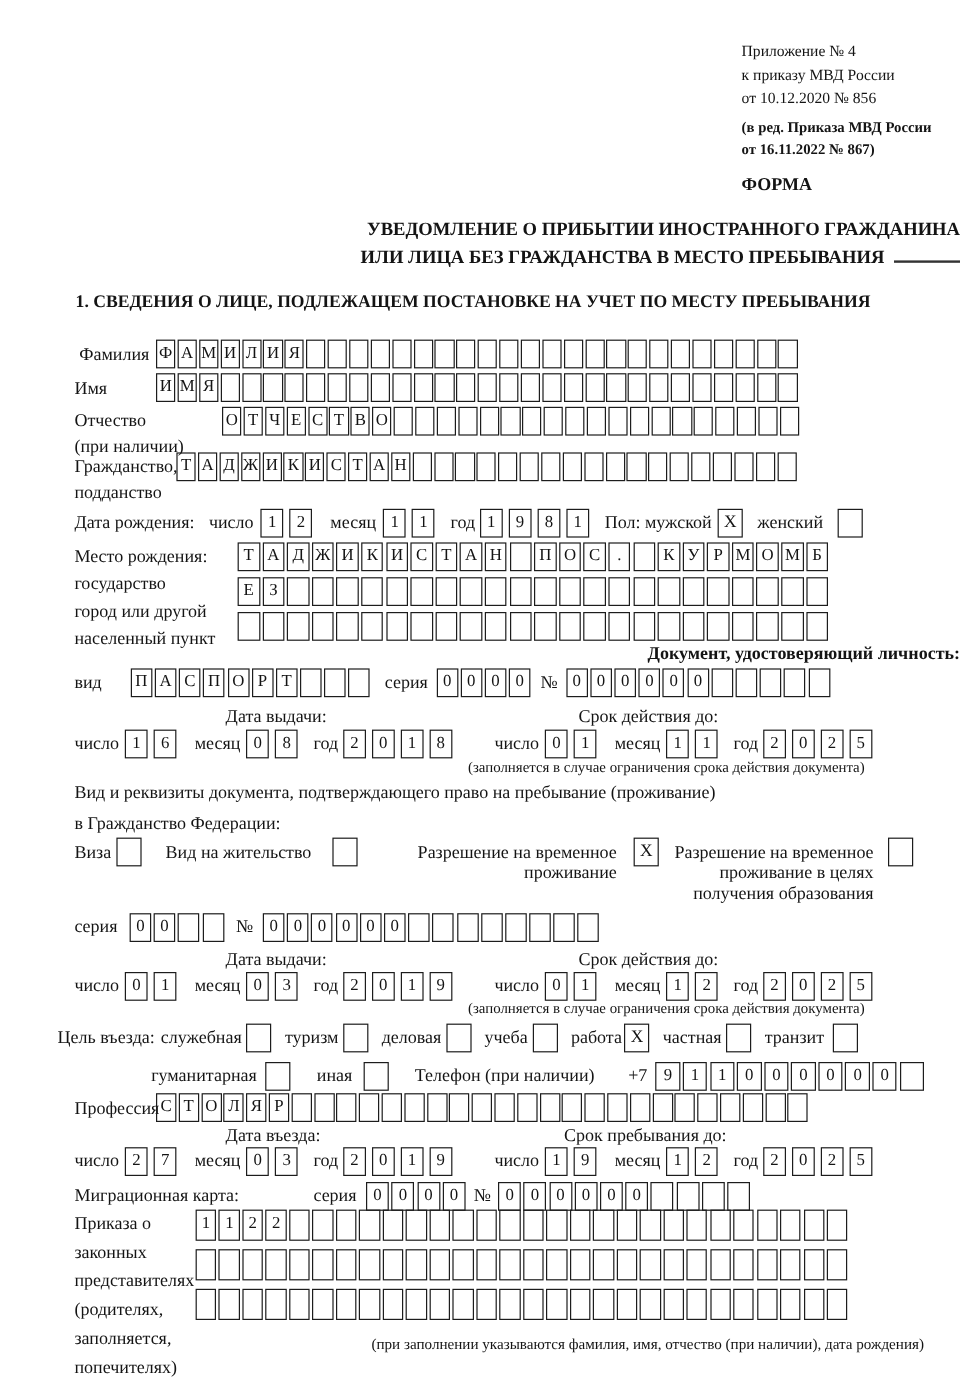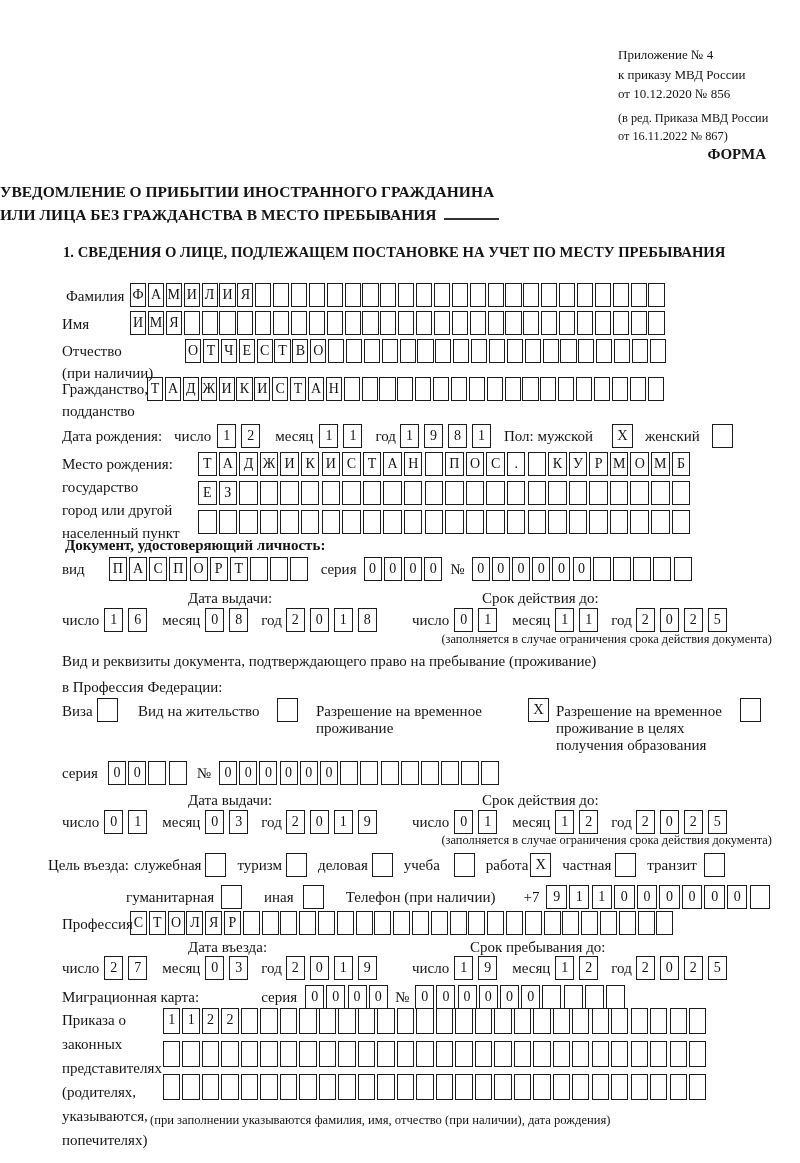--- a/index.html
+++ b/index.html
@@ -8,44 +8,44 @@
     position:relative; width:800px; height:1163px; margin:0 auto;
     background:#ffffff; color:#141414;
     font-family:"Liberation Serif","DejaVu Serif",serif;
     overflow:hidden;
   }
   .abs { position:absolute; }
   .row { display:flex; align-items:center; white-space:nowrap; }
   .lbl { font-size:15px; white-space:nowrap; }
   .sm  { font-size:12.4px; }
   .b   { font-weight:bold; }
-  .ctr { text-align:left; }
-  .rgt { text-align:right; }
+  .ctr { text-align:right; }
+  .rgt { text-align:left; }
   
   .cells { display:flex; --w:16.2px; --g:1.7px; --h:24px; }
   .cell {
     flex:none; width:var(--w); height:var(--h);
     border:1.6px solid #1c1c1c; margin-right:var(--g);
     text-align:center; font-size:14px; line-height:21px;
   }
   .p238 { --w:18.5px; --g:2.1px; }   
   .p233 { --w:18px;   --g:2.2px; }   
   .p24  { --w:19px;   --g:2.2px; }   
   .p258 { --w:20.4px; --g:2.2px; }   
   .p22  { --w:17px;   --g:1.8px; }   
   .p225 { --w:17.3px; --g:2.2px; --h:26px; } 
   .dc   { --w:19px;   --g:5px; }     
   .chk {
     display:inline-block; flex:none; width:21px; height:24px;
     border:1.6px solid #1c1c1c; text-align:center;
     font-size:14.5px; line-height:21px;
   }
   .blank { display:inline-block; width:55px; border-bottom:2px solid #333; height:14px; margin-left:8px; }
-  .hdr13 { font-size:13px; line-height:19.5px;margin-top:12px; }
-  .hdr12 { font-size:12.3px; line-height:18.5px; }
+  .hdr13 { font-size:13px; line-height:19.5px; }
+  .hdr12 { font-size:12.3px; line-height:18.5px;font-weight:bold; }
   .title { font-size:15.5px; font-weight:bold; line-height:22.5px; }
   .sec   { font-size:14.7px; font-weight:bold; }
 </style>
 </head>
 <body>
 
 <div class="page">
 
   <div class="abs hdr13" style="top:33px;left:618px;width:180px">
     <div>Приложение № 4</div>
@@ -210,21 +210,21 @@
         <span class="cell">1</span>
         <span class="cell">1</span>
       </span>
     <span class="lbl" style="margin-right:4px">год</span>
     <span class="cells dc" style="margin-right:8px">
         <span class="cell">1</span>
         <span class="cell">9</span>
         <span class="cell">8</span>
         <span class="cell">1</span>
       </span>
-    <span class="lbl" style="margin-right:19px">Пол: мужской</span>
+    <span class="lbl" style="margin-right:5px">Пол: мужской</span>
     <span class="chk" style="margin-right:12px">X</span>
     <span class="lbl" style="margin-right:12px">женский</span>
     <span class="chk"></span>
   </div>
 
   <span class="abs lbl" style="top:456px;left:62px">Место рождения:</span>
   <span class="abs lbl" style="top:479px;left:62px">государство</span>
   <span class="abs lbl" style="top:502px;left:62px">город или другой</span>
   <span class="abs lbl" style="top:525px;left:62px">населенный пункт</span>
   <div class="abs cells p238" style="top:452px;left:198px">
@@ -383,21 +383,21 @@
         <span class="cell">2</span>
         <span class="cell">0</span>
         <span class="cell">2</span>
         <span class="cell">5</span>
       </span>
   </div>
 
   <div class="abs sm rgt" style="top:632px;left:390px;width:382px">(заполняется в случае ограничения срока действия документа)</div>
 
   <div class="abs lbl" style="top:653px;left:62px">Вид и реквизиты документа, подтверждающего право на пребывание (проживание)</div>
-  <div class="abs lbl" style="top:679px;left:62px">в Профессия Федерации:</div>
+  <div class="abs lbl" style="top:679px;left:62px">в Гражданство Федерации:</div>
 
   <span class="abs lbl" style="top:703px;left:62px">Виза</span>
   <span class="abs chk" style="top:698px;left:97px"></span>
 
   <span class="abs lbl" style="top:703px;left:138px">Вид на жительство</span>
   <span class="abs chk" style="top:698px;left:277px"></span>
 
   <div class="abs ctr" style="top:703px;left:316px;width:198px">
     <div class="lbl">Разрешение на временное</div>
     <div class="lbl">проживание</div>
@@ -483,21 +483,21 @@
   <div class="abs sm rgt" style="top:833px;left:390px;width:382px">(заполняется в случае ограничения срока действия документа)</div>
 
   <div class="abs row" style="top:853px;left:48px">
     <span class="lbl" style="margin-right:5px">Цель въезда:</span>
     <span class="lbl" style="margin-right:4px">служебная</span>
     <span class="chk" style="margin-right:11px"></span>
     <span class="lbl" style="margin-right:4px">туризм</span>
     <span class="chk" style="margin-right:11px"></span>
     <span class="lbl" style="margin-right:4px">деловая</span>
     <span class="chk" style="margin-right:11px"></span>
-    <span class="lbl" style="margin-right:14px">учеба</span>
+    <span class="lbl" style="margin-right:4px">учеба</span>
     <span class="chk" style="margin-right:11px"></span>
     <span class="lbl" style="margin-right:2px">работа</span>
     <span class="chk" style="margin-right:11px">X</span>
     <span class="lbl" style="margin-right:4px">частная</span>
     <span class="chk" style="margin-right:11px"></span>
     <span class="lbl" style="margin-right:7px">транзит</span>
     <span class="chk"></span>
   </div>
 
   <div class="abs row" style="top:885px;left:126px">
@@ -617,21 +617,21 @@
         <span class="cell"></span>
         <span class="cell"></span>
         <span class="cell"></span>
       </span>
   </div>
 
   <span class="abs lbl" style="top:1012px;left:62px">Приказа о</span>
   <span class="abs lbl" style="top:1036px;left:62px">законных</span>
   <span class="abs lbl" style="top:1060px;left:62px">представителях</span>
   <span class="abs lbl" style="top:1084px;left:62px">(родителях,</span>
-  <span class="abs lbl" style="top:1108px;left:62px">указываются,</span>
+  <span class="abs lbl" style="top:1108px;left:62px">заполняется,</span>
   <span class="abs lbl" style="top:1132px;left:62px">попечителях)</span>
 
   <div class="abs cells p225" style="top:1008px;left:163px">
       <span class="cell">1</span>
       <span class="cell">1</span>
       <span class="cell">2</span>
       <span class="cell">2</span>
       <span class="cell"></span>
       <span class="cell"></span>
       <span class="cell"></span>

